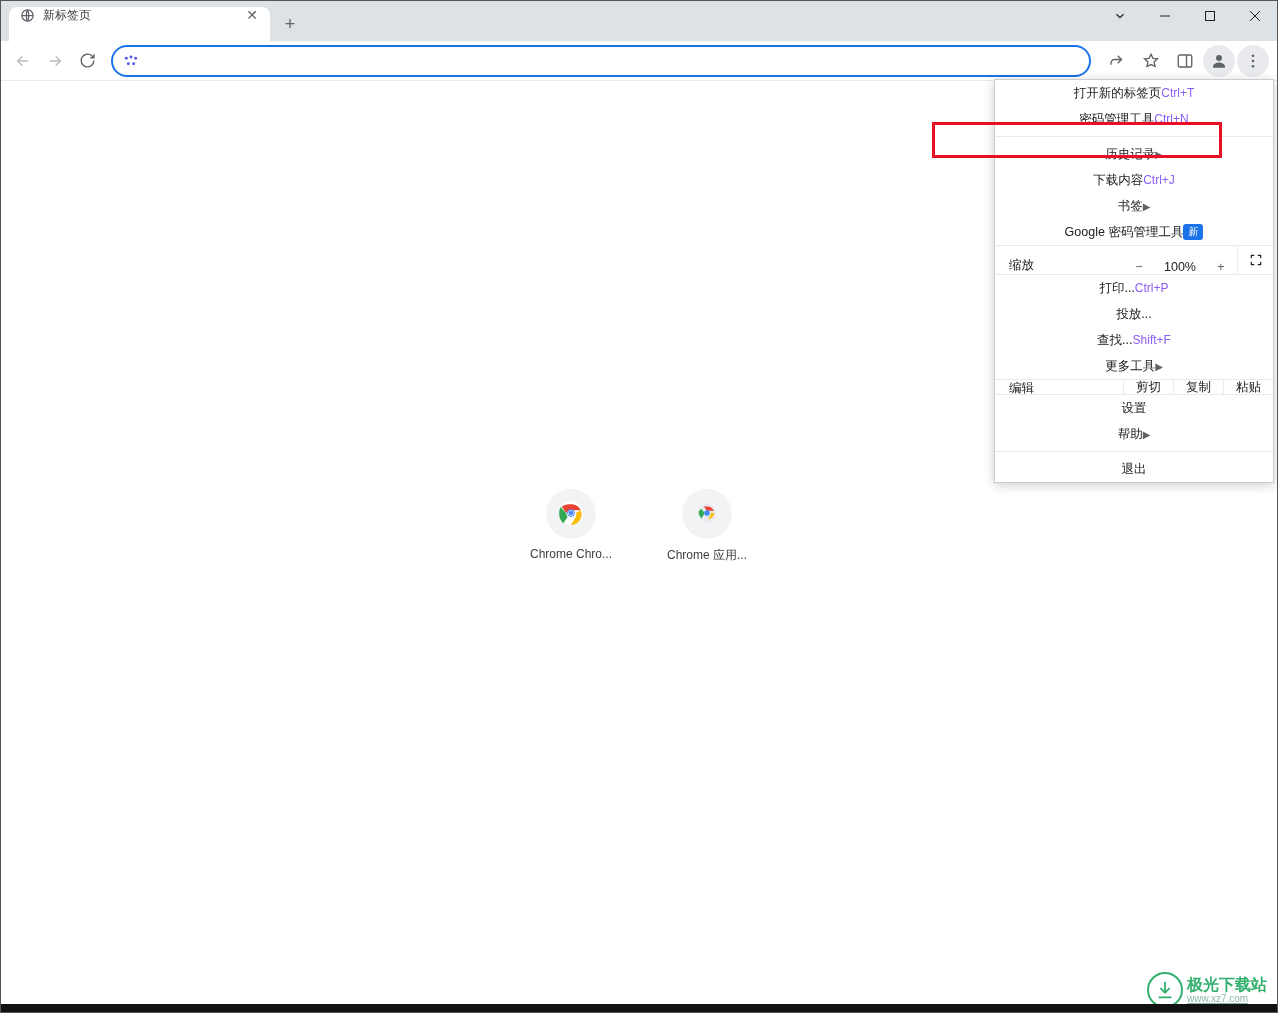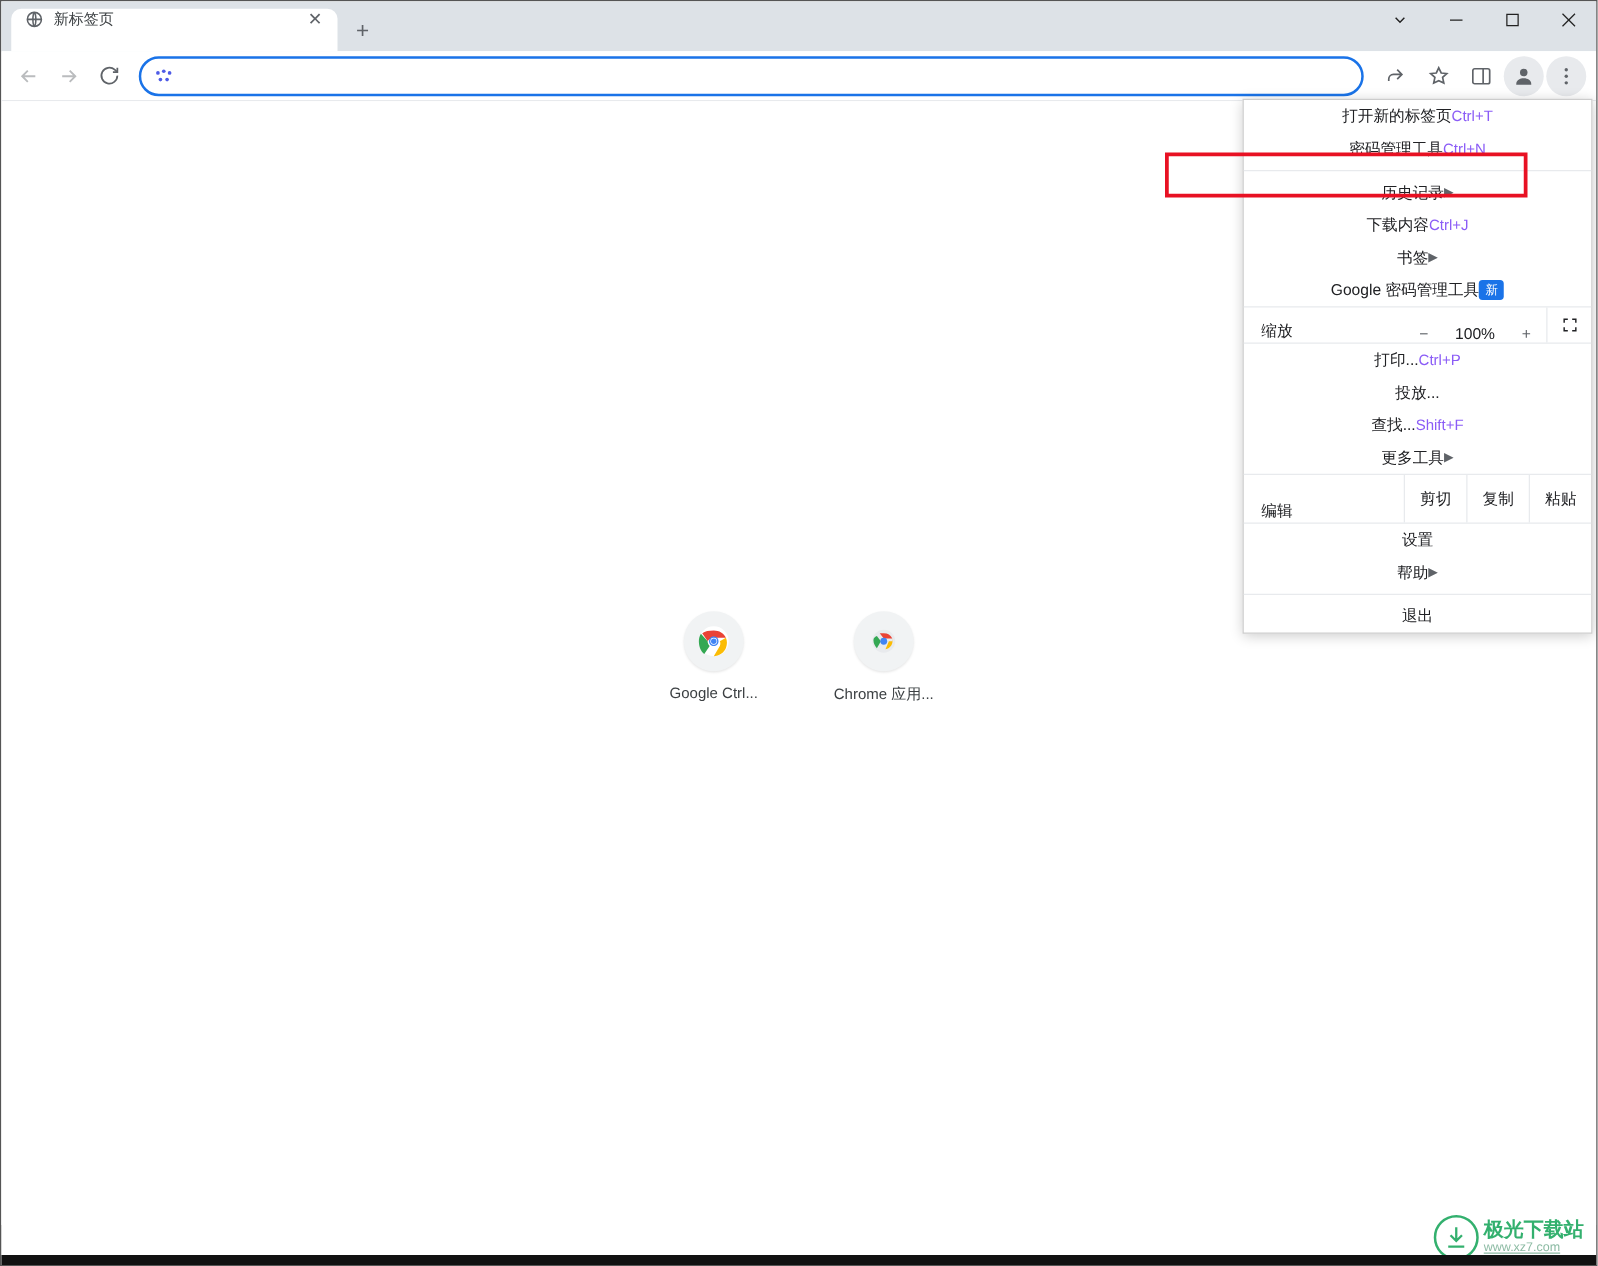--- a/index.html
+++ b/index.html
@@ -49,21 +49,21 @@
 .menu-sep { height:1px; background:#e8eaed; margin:4px 0;}
 .highlight-box { position:absolute; border:3px solid #e81123; pointer-events:none;}
 .badge-new { background:#1a73e8; color:#fff; font-size:10px; padding:1px 5px; border-radius:3px;}
 
 .zoom-row { display:flex; align-items:flex-end; height:30px; border-top:1px solid #e8eaed; border-bottom:1px solid #e8eaed;}
 .zoom-row .zlabel { flex:1; padding-left:14px;}
 .zoom-btn { width:32px; text-align:center; cursor:pointer; color:#5f6368;}
 .zoom-val { width:50px; text-align:center;}
 .zoom-full { width:36px; display:flex; align-items:center; justify-content:center; border-left:1px solid #e8eaed; height:100%; cursor:pointer;}
 
-.edit-row { display:flex; align-items:flex-end; height:40px; border-top:1px solid #e8eaed; border-bottom:1px solid #e8eaed;}
+.edit-row { display:flex; align-items:flex-start; height:16px; border-top:1px solid #e8eaed; border-bottom:1px solid #e8eaed;}
 .edit-row .elabel { flex:1; padding-left:14px;}
 .edit-btn { width:50px; text-align:center; border-left:1px solid #e8eaed; height:100%; display:flex; align-items:center; justify-content:center; cursor:pointer;}
 
 
 .taskbar { position:absolute; bottom:0; left:0; right:0; height:8px; background:#111;}
 
 .watermark { position:absolute; bottom:4px; right:10px; font-size:11px; color:#1ea85f; display:flex; align-items:center; gap:4px; opacity:0.9;}
 .watermark .wm-logo { width:36px; height:36px; border:2px solid #1ea85f; border-radius:50%; display:flex; align-items:center; justify-content:center;}
 .watermark .wm-text { display:flex; flex-direction:column; line-height:1.1;}
 .watermark .wm-text .a{ font-size:16px; font-weight:bold;}
@@ -182,21 +182,21 @@
             <circle cx="24" cy="24" r="22" fill="#fff"></circle>
             <path fill="#EA4335" d="M24 8c8 0 15 4 18 11H24c-4 0-7 2-9 5L7 12C11 9 17 8 24 8z"></path>
             <path fill="#4285F4" d="M24 17c4 0 7 3 7 7s-3 7-7 7-7-3-7-7 3-7 7-7z"></path>
             <path fill="#34A853" d="M15 24c0 3 1 5 3 7l-8 12C5 39 2 32 2 24c0-4 1-8 3-11l10 11z"></path>
             <path fill="#FBBC05" d="M42 19c2 5 2 10 0 15-3 7-10 12-18 12l9-15c1-2 1-5 0-7l9-5z"></path>
             <circle cx="24" cy="24" r="6" fill="#4285F4"></circle>
             <circle cx="24" cy="24" r="5" fill="#fff"></circle>
             <circle cx="24" cy="24" r="4" fill="#4285F4"></circle>
           </svg>
       </div>
-      <div class="sc-label">Google Ctrl...</div>
+      <div class="sc-label">Chrome Chro...</div>
     </div>
     <div class="shortcut">
       <div class="sc-icon">
         <svg width="22" height="22" viewBox="0 0 48 48">
             <circle cx="24" cy="24" r="20" fill="#e8eaed"></circle>
             <path fill="#EA4335" d="M24 10c7 0 12 3 15 9H24l-7-9z"></path>
             <path fill="#34A853" d="M12 15l7 9-7 12c-4-4-6-9-6-14 0-3 2-5 6-7z"></path>
             <path fill="#FBBC05" d="M39 19c2 9-3 17-12 19l6-14h6z"></path>
             <circle cx="24" cy="24" r="6" fill="#4285F4"></circle>
           </svg>

